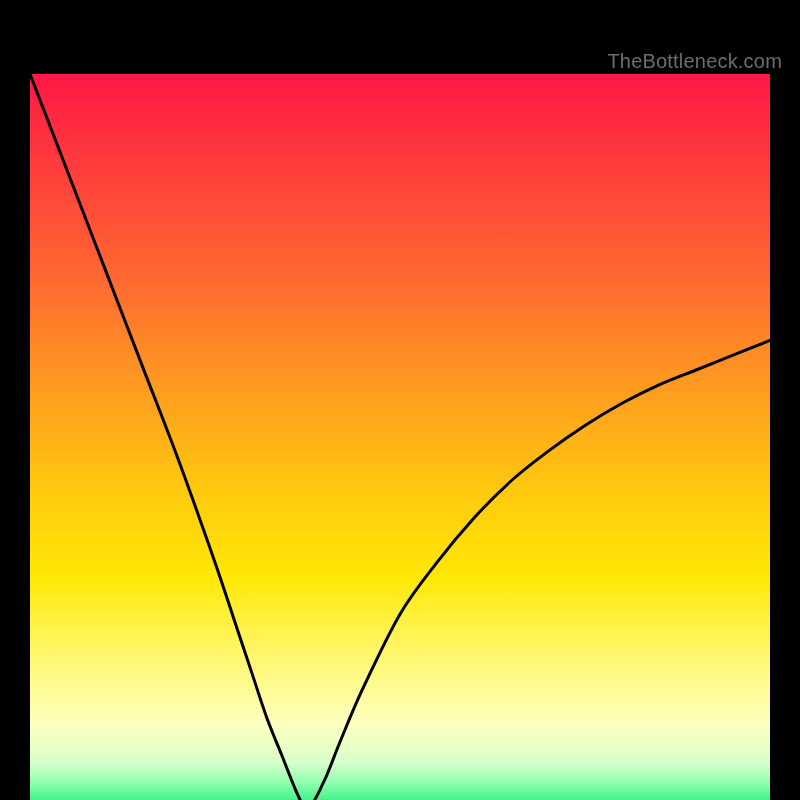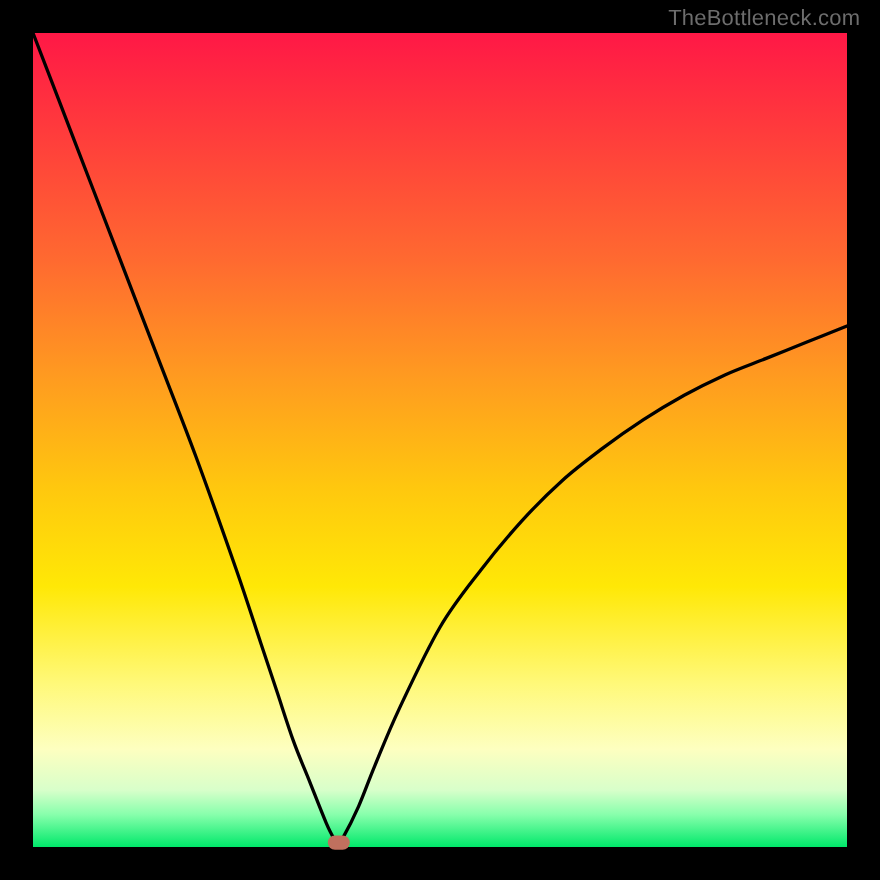--- a/index.html
+++ b/index.html
@@ -8,20 +8,21 @@
     width: 800px;
     height: 800px;
     background: #000000;
     overflow: hidden;
     font-family: Arial, Helvetica, sans-serif;
   }
   .frame {
     position: absolute;
     inset: 0;
     background: #000000;
+    margin-top: 44px;
   }
   .plot-area {
     position: absolute;
     left: 30px;
     top: 30px;
     width: 740px;
     height: 740px;
     
     background: linear-gradient(
       to bottom,

